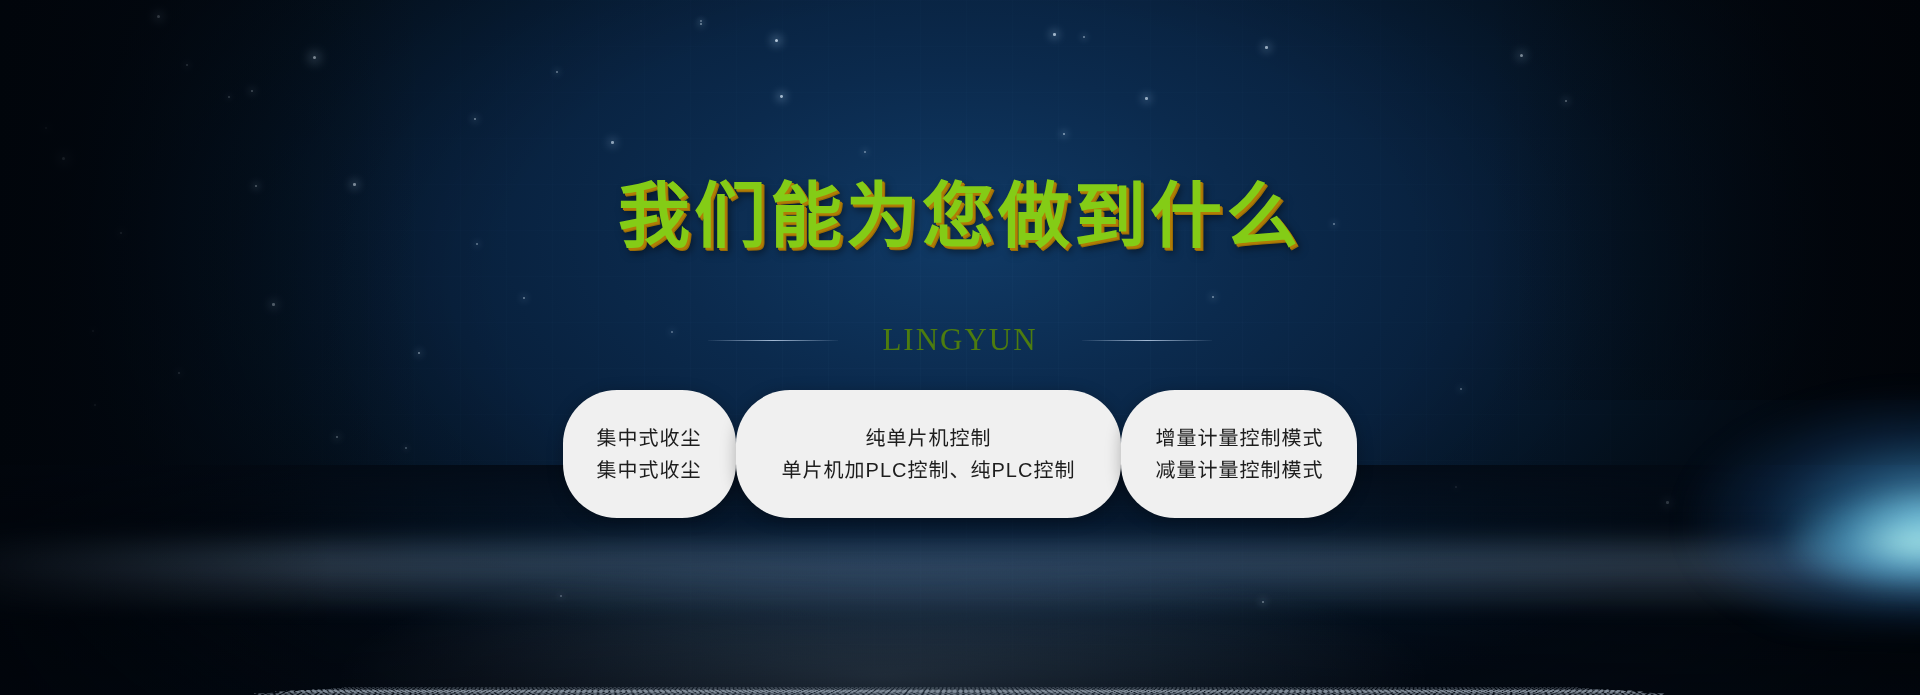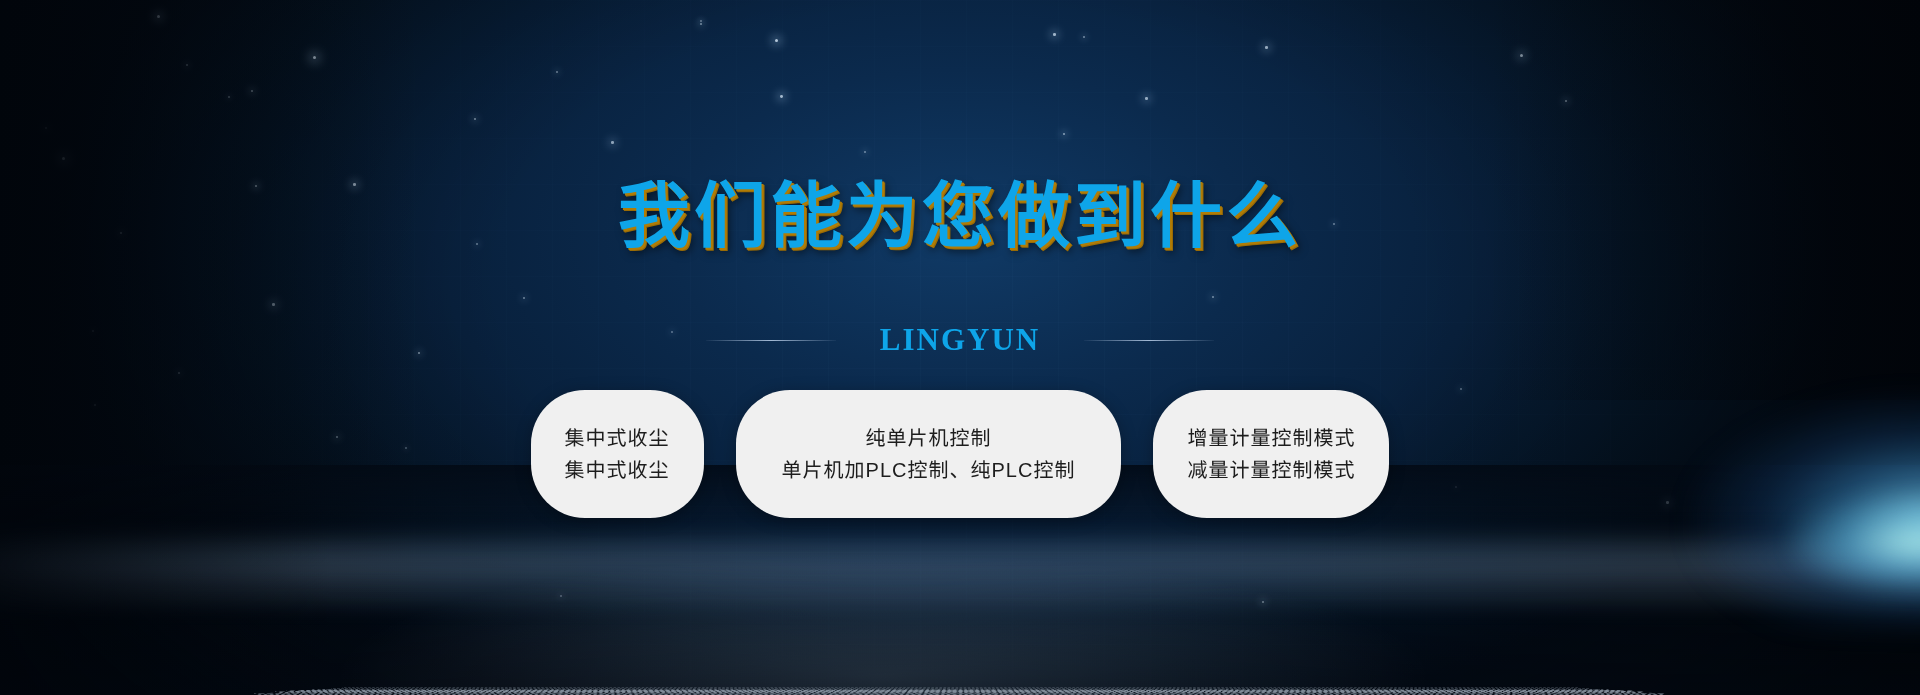--- a/index.html
+++ b/index.html
@@ -160,21 +160,21 @@
     flex-direction: column;
     align-items: center;
   }
 
   .headline {
     margin-top: 180px;
     font-family: "DejaVu Sans", "Liberation Sans", sans-serif;
     font-size: 72px;
     font-weight: 700;
     letter-spacing: 4px;
-    color: #0ea5e9;
+    color: #84cc16;
     line-height: 1;
     text-shadow:
        2px 2px 0 #b07c06,
        3px 3px 0 #9a6b05,
        4px 5px 8px rgba(0,0,0,0.55);
     white-space: nowrap;
   }
 
   .sub-row {
     margin-top: 22px;
@@ -184,40 +184,40 @@
     gap: 44px;
   }
   .sub-rule {
     width: 130px;
     height: 1px;
     background: linear-gradient(to right, rgba(200,220,245,0.05), rgba(205,225,250,0.78), rgba(200,220,245,0.05));
   }
   .sub-en {
     font-family: "Liberation Serif", "DejaVu Serif", serif;
     font-size: 31px;
-    font-weight: 700;
+    font-weight: 400;
     letter-spacing: 2px;
-    color: #0ea5e9;
+    color: #4d7c0f;
     white-space: nowrap;
   }
 
   .desc {
     margin-top: 20px;
     font-size: 19px;
     letter-spacing: 1.2px;
     color: #e9f1fb;
     white-space: nowrap;
     text-shadow: 0 1px 3px rgba(0,0,0,0.6);
   }
 
   .pills {
     margin-top: 32px;
     display: flex;
     align-items: stretch;
-    gap: 32px;
+    gap: 0;
     justify-content: flex-end;
   }
   .pill {
     background: #f0f0f0;
     border-radius: 54px;
     min-height: 96px;
     padding: 16px 34px;
     display: flex;
     flex-direction: column;
     align-items: center;

